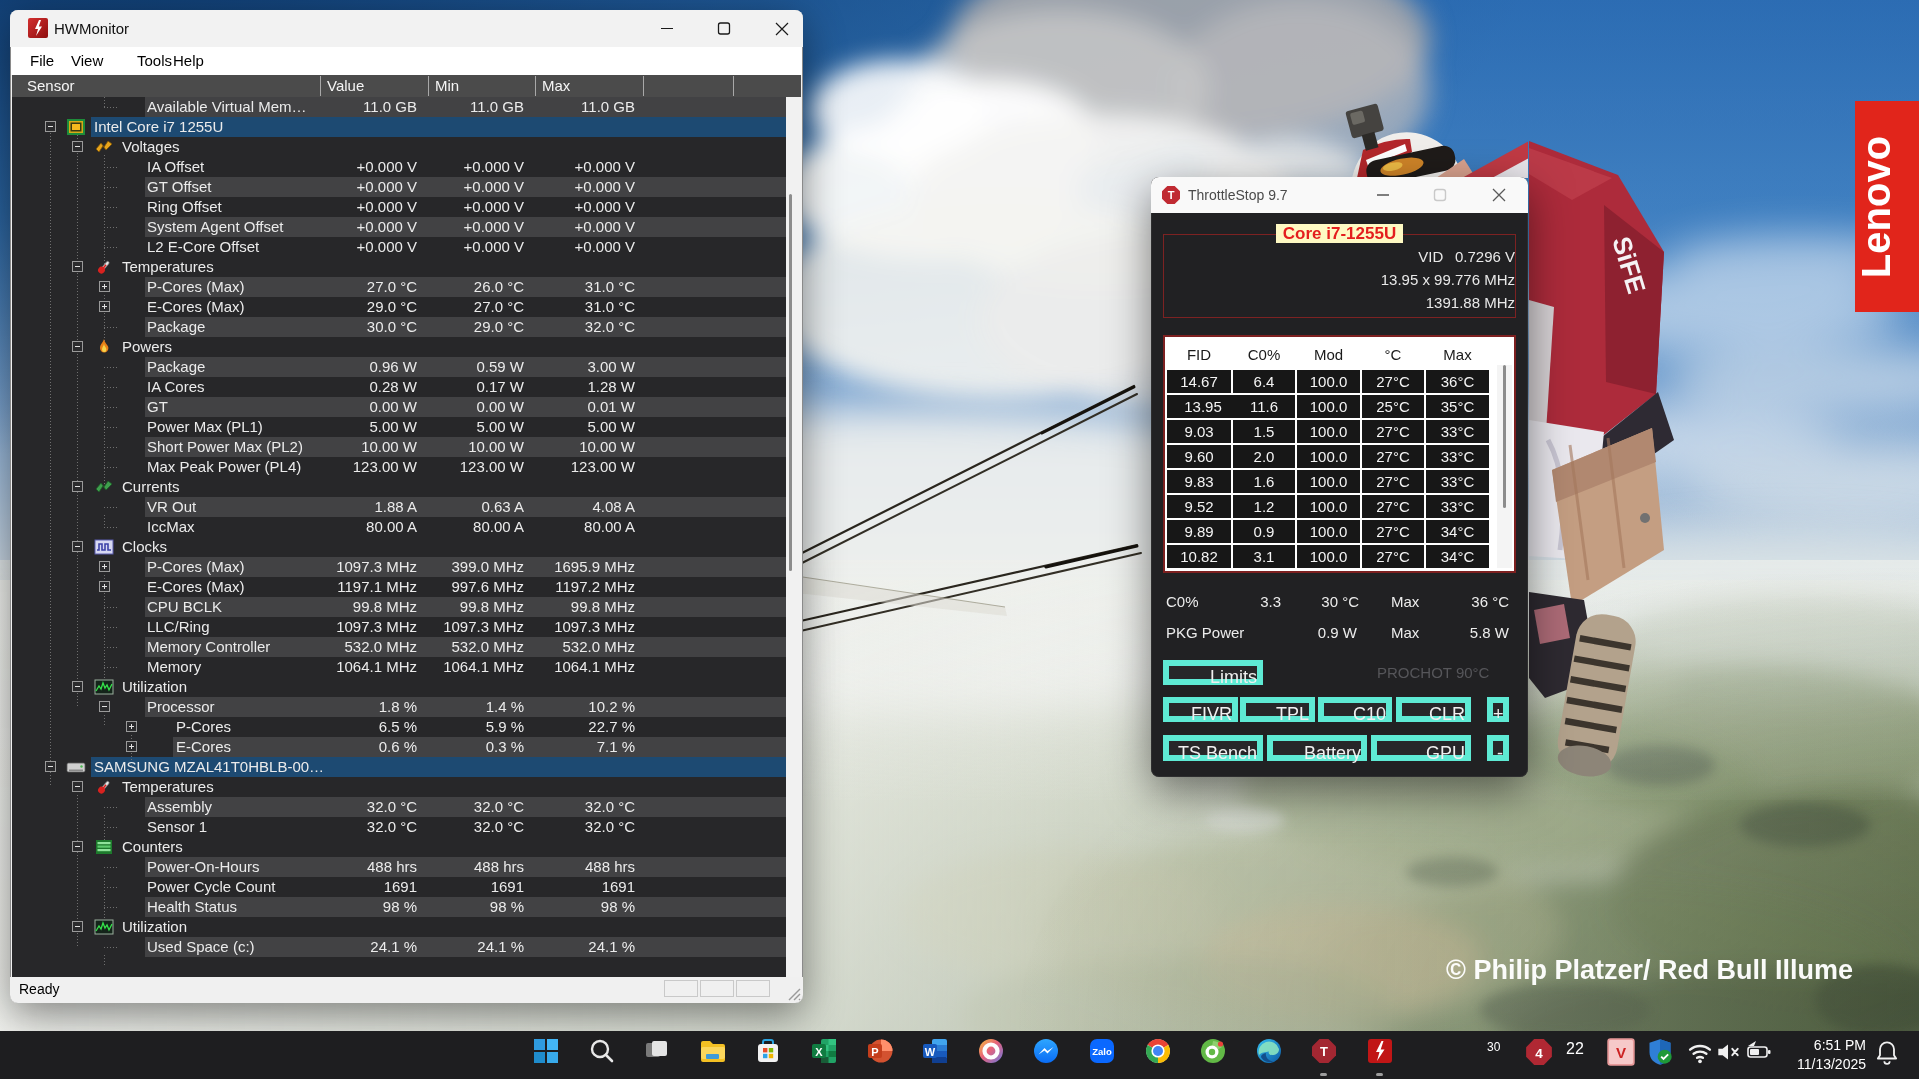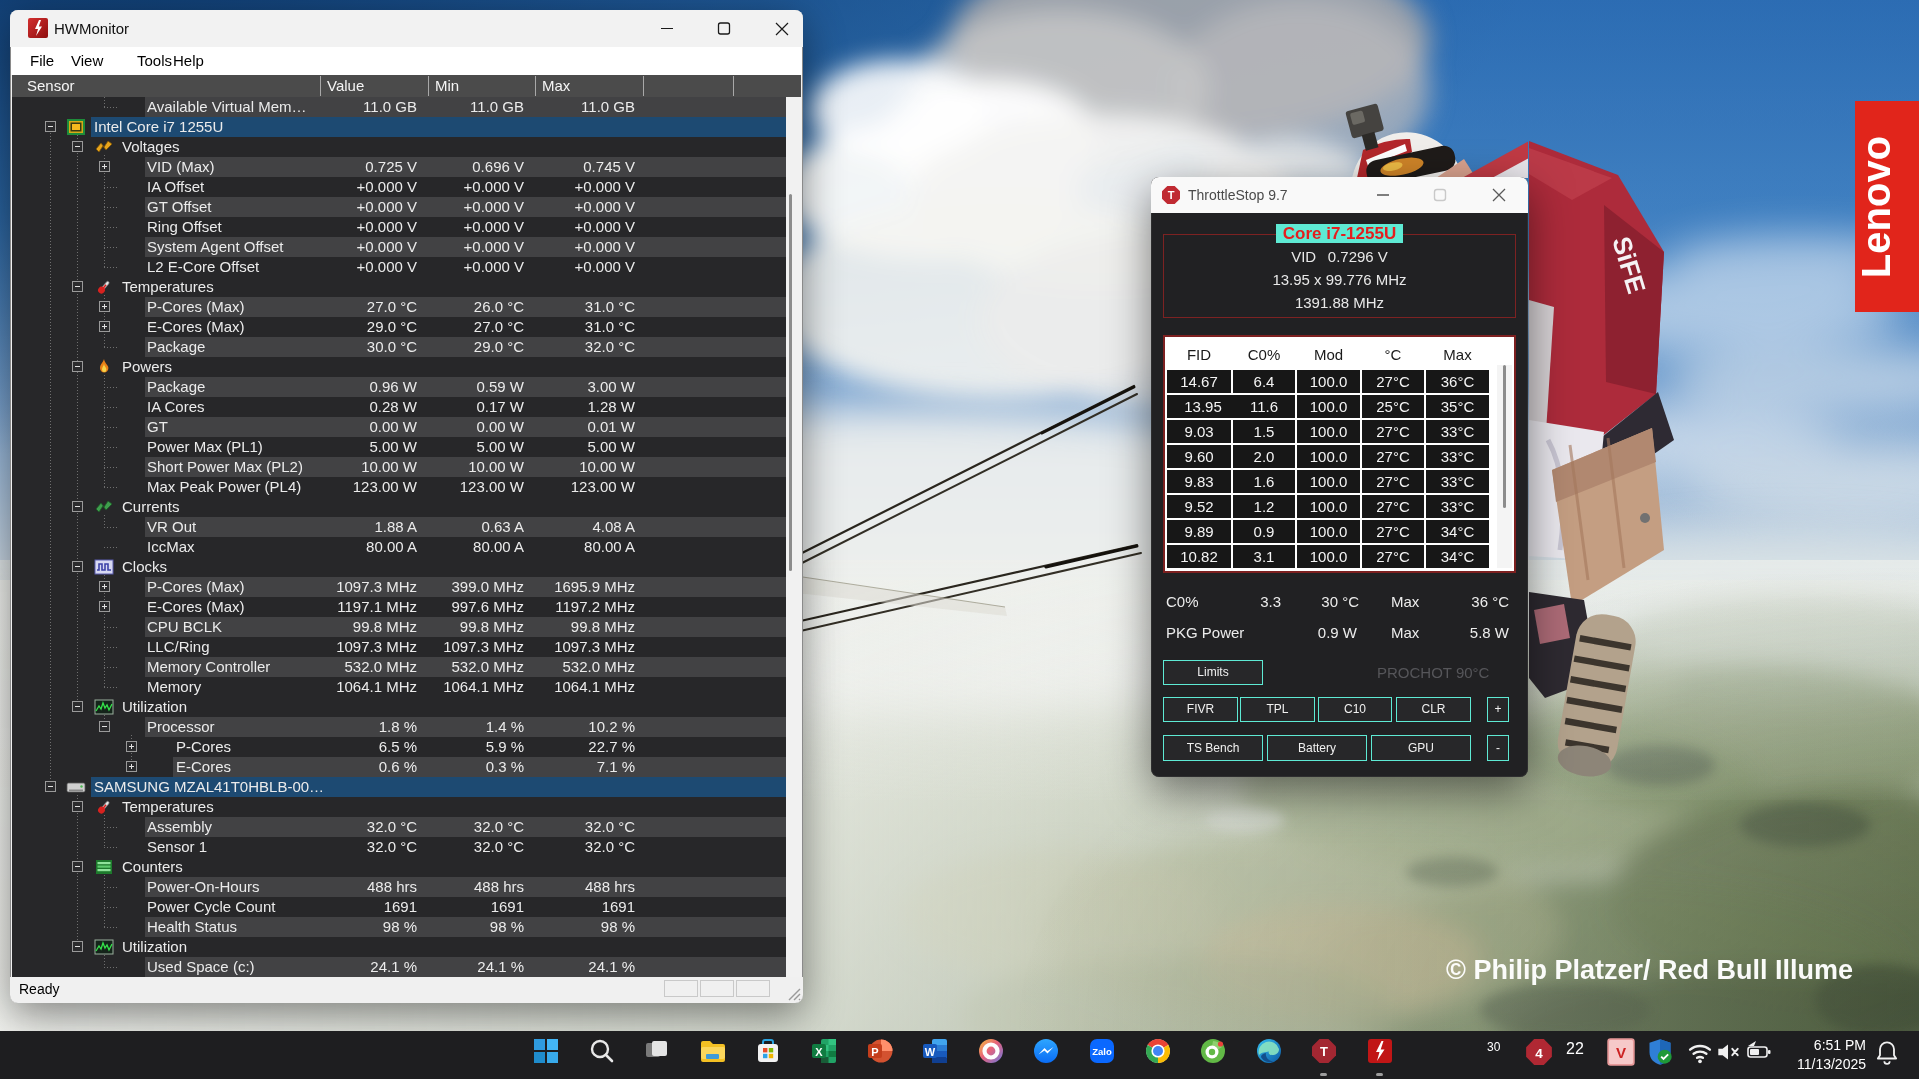--- a/index.html
+++ b/index.html
@@ -37,25 +37,25 @@
 .vline{position:absolute;width:1px;background-image:repeating-linear-gradient(180deg,#6f6f6f 0 1px,transparent 1px 3px);z-index:1;}
 .hdots{position:absolute;height:1px;background-image:repeating-linear-gradient(90deg,#6f6f6f 0 1px,transparent 1px 3px);z-index:1;}
 
 #ts{position:absolute;left:1151px;top:177px;width:377px;height:600px;border-radius:8px;
  box-shadow:0 14px 44px rgba(0,0,0,.5);overflow:hidden;background:#212123;outline:1px solid rgba(60,60,60,.5);outline-offset:-1px;}
 #ts .tbar{position:absolute;left:0;top:0;width:100%;height:36px;background:#f9f9f9;}
 #ts .tico{position:absolute;left:11px;top:9px;width:18px;height:18px;}
 #ts .ttl{position:absolute;left:37px;top:0;height:36px;line-height:36px;font-size:14px;color:#4a4a4a;}
 .tsbox{position:absolute;left:12px;width:353px;border:1px solid #7d2222;}
 #ts .lgd{position:absolute;top:-11px;left:0;width:100%;text-align:center;}
-#ts .lgd b{background:#5eead4;color:#e41e1e;font-size:17px;padding:0 7px;font-weight:bold;}
-#ts .cl{position:absolute;left:0;width:100%;text-align:center;color:#e8e8e8;font-size:15px;}
+#ts .lgd b{background:#fef9c3;color:#e41e1e;font-size:17px;padding:0 7px;font-weight:bold;}
+#ts .cl{position:absolute;left:0;width:100%;text-align:right;color:#e8e8e8;font-size:15px;}
 #ts .stat{position:absolute;height:20px;line-height:20px;color:#ececec;font-size:15px;white-space:nowrap;}
-.tsbtn{position:absolute;border:1px solid #5eead4;background:#272729;color:#f0f0f0;
- font-size:12px;text-align:center;}
+.tsbtn{position:absolute;border:6px solid #5eead4;background:#272729;color:#f0f0f0;
+ font-size:18px;text-align:right;}
 #ts .tblwrap{position:absolute;left:12px;top:158px;width:353px;height:238px;border:2px solid #7d2020;background:#fff;}
 #ts .tc{position:absolute;background:#171717;color:#f4f4f4;font-size:15px;text-align:center;}
 #ts .th{position:absolute;background:#fff;color:#1a1a1a;font-size:15px;text-align:center;}
 #ts .tsb{position:absolute;right:2px;top:28px;width:15px;height:203px;background:#f4f4f4;}
 #ts .tsb i{position:absolute;left:6px;top:0px;width:3px;height:143px;background:#8c8c8c;border-radius:2px;}
 
 #taskbar{position:absolute;left:0;top:1031px;width:1919px;height:48px;background:#1e1e20;}
 .tbi{position:absolute;top:1037px;width:28px;height:28px;z-index:5;}
 .runind{position:absolute;top:1073px;width:7px;height:3px;border-radius:2px;background:#9d9d9d;z-index:5;}
 .trtxt{position:absolute;color:#fff;font-size:15px;z-index:5;top:1040px;}
@@ -311,31 +311,20 @@
 <div class="row">
           <div class="pm" style="left:60px">
             <i></i>
           </div>
           <div class="ticon" style="left:82px"><svg width="20" height="16" viewBox="0 0 20 16">
               <path d="M2,10 L7,4 L10,8 L14,2 L18,5 L12,11 L9,7 L5,13 Z" fill="#e8a51c" stroke="#7a5205" stroke-width="0.8"></path>
             </svg></div>
           <span style="left:110px">Voltages</span>
         </div>
 <div class="row">
-          <div class="st" style="left:133px"></div>
-          <div class="pm" style="left:87px">
-            <i></i>
-            <b></b>
-          </div>
-          <span style="left:135px">VID (Max)</span>
-          <span class="v1">0.725 V</span>
-          <span class="v2">0.696 V</span>
-          <span class="v3">0.745 V</span>
-        </div>
-<div class="row">
           <div class="hdots" style="left:92px;top:10px;width:14px"></div>
           <span style="left:135px">IA Offset</span>
           <span class="v1">+0.000 V</span>
           <span class="v2">+0.000 V</span>
           <span class="v3">+0.000 V</span>
         </div>
 <div class="row">
           <div class="st" style="left:133px"></div>
           <div class="hdots" style="left:92px;top:10px;width:14px"></div>
           <span style="left:135px">GT Offset</span>

